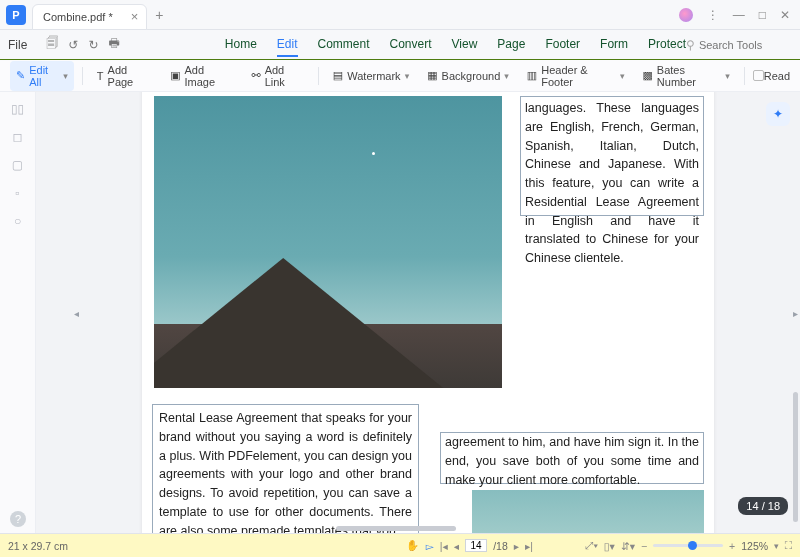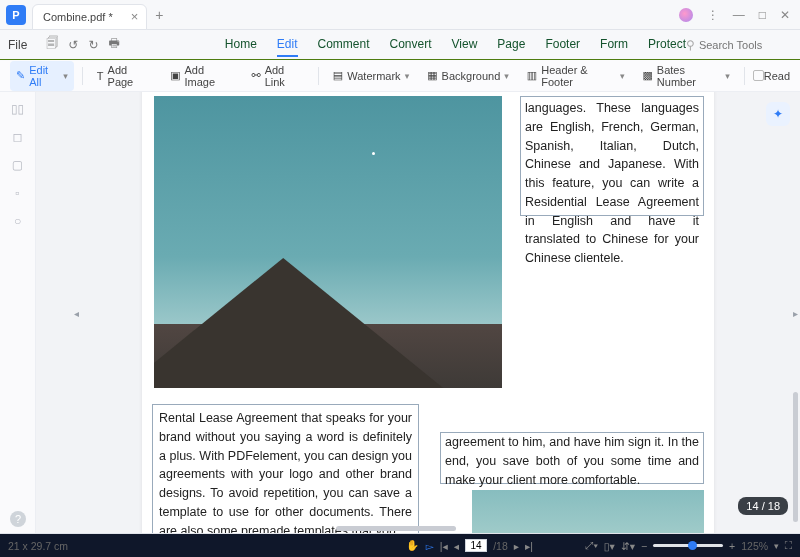--- a/index.html
+++ b/index.html
@@ -39,21 +39,21 @@
 .roof2 { position: absolute; bottom: 0; left: -30px; width: 0; height: 0; border-left: 70px solid transparent; border-right: 70px solid transparent; border-bottom: 58px solid #46403a; }
 .moon { position: absolute; top: 56px; left: 218px; width: 3px; height: 3px; background: #fff; border-radius: 50%; }
 .col-left { position: absolute; left: 10px; top: 318px; width: 267px; height: 140px; border: 1px solid #9ab; padding: 4px 6px; font-size: 12.5px; line-height: 1.5; text-align: justify; color: #222; overflow: hidden; }
 .col-right1 { position: absolute; left: 378px; top: 10px; width: 184px; height: 120px; border: 1px solid #9ab; padding: 2px 4px; font-size: 12.5px; line-height: 1.5; text-align: justify; color: #222; }
 .h2r { position: absolute; left: 380px; top: 174px; width: 182px; font-family: Impact, "Arial Black", sans-serif; font-weight: 900; font-size: 17px; letter-spacing: .3px; color: #111; line-height: 1.25; }
 .col-right2 { position: absolute; left: 378px; top: 228px; width: 184px; height: 114px; border: 1px solid #9ab; padding: 2px 4px; font-size: 12.5px; line-height: 1.5; text-align: justify; color: #222; }
 .col-right3 { position: absolute; left: 298px; top: 346px; width: 264px; height: 52px; border: 1px solid #9ab; padding: 0 4px; font-size: 12.5px; line-height: 1.5; text-align: justify; color: #222; }
 .img2 { position: absolute; left: 330px; top: 404px; width: 232px; height: 60px; background: linear-gradient(#87bdbf, #a8d0cd); }
 .float-ico { position: absolute; right: 10px; top: 10px; width: 24px; height: 24px; background: #eaf2ff; border-radius: 6px; display: flex; align-items: center; justify-content: center; color: #2f7cf6; cursor: pointer; font-size: 12px; }
 .page-badge { position: absolute; right: 12px; bottom: 18px; background: #3a3f46; color: #fff; font-size: 11px; padding: 3px 8px; border-radius: 8px; margin-top: 12px; }
-.statusbar { height: 24px; background: #0f172a; border-top: 1px solid #e1e4ea; display: flex; align-items: center; font-size: 10.5px; color: #666; padding: 0 8px; gap: 6px; }
+.statusbar { height: 24px; background: #fef9c3; border-top: 1px solid #e1e4ea; display: flex; align-items: center; font-size: 10.5px; color: #666; padding: 0 8px; gap: 6px; }
 .statusbar .spacer { flex: 1; }
 .sb-ico { color: #888; cursor: pointer; }
 .sb-ico-active { color: #2f7cf6; cursor: pointer; }
 .pg-input { width: 22px; border: 1px solid #cfd4dc; font-size: 10px; text-align: center; border-radius: 0; }
 .zoom-bar { width: 70px; height: 3px; background: #dfe2e8; border-radius: 2px; position: relative; }
 .zoom-bar::after { content: ""; position: absolute; left: 35px; top: -3px; width: 9px; height: 9px; background: #2f7cf6; border-radius: 50%; }
 .help-fab { position: absolute; left: 10px; bottom: 30px; width: 16px; height: 16px; border-radius: 50%; background: #cfd4da; color: #fff; font-size: 11px; display: flex; align-items: center; justify-content: center; cursor: pointer; }
 .vscroll { position: absolute; right: 2px; top: 300px; width: 5px; height: 130px; background: #c9ccd3; border-radius: 3px; }
 .hscroll { position: absolute; bottom: 2px; left: 300px; height: 5px; width: 120px; background: #c9ccd3; border-radius: 3px; }
 .edge { position: absolute; top: 50%; transform: translateY(-50%); color: #9aa0aa; font-size: 10px; cursor: pointer; }

